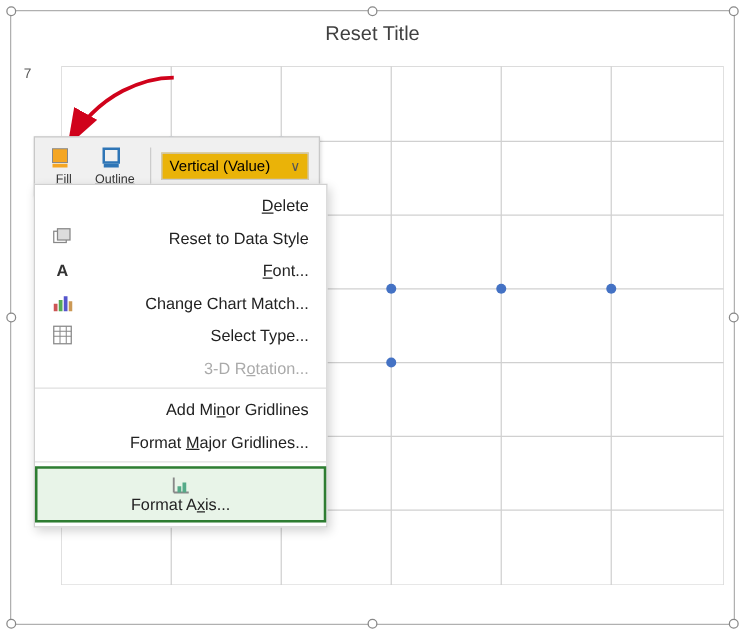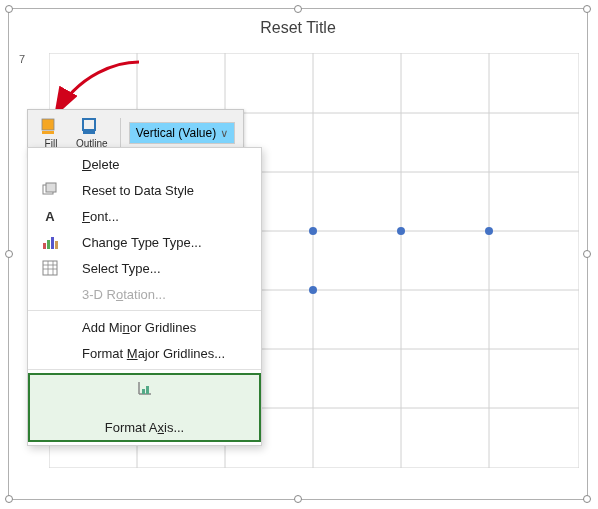--- a/index.html
+++ b/index.html
@@ -102,26 +102,26 @@
 
     .toolbar-label {
       font-size: 10px;
       color: #333;
       margin-top: 1px;
     }
 
     .toolbar-dropdown {
       display: flex;
       align-items: center;
-      background: #7dd3fc;
+      background: #eab308;
       border: 1px solid #ccc;
       padding: 3px 6px;
       font-size: 12px;
       cursor: pointer;
-      gap: 4px;
+      gap: 16px;
       justify-content: space-between;
     }
 
     .toolbar-divider {
       width: 1px;
       height: 30px;
       background: #ccc;
       margin: 0 2px;
     }
 
@@ -138,22 +138,23 @@
       padding: 3px 0;
     }
 
     .menu-item {
       display: flex;
       align-items: center;
       padding: 5px 14px 5px 14px;
       cursor: pointer;
       color: #222;
       font-size: 13px;
-      gap: 24px;
+      gap: 0;
       position: relative;
+      justify-content: space-between;
     }
 
     .menu-item.disabled {
       color: #aaa;
       cursor: default;
     }
 
     .menu-item.highlighted {
       background: #e5f0fb;
       border: 1.5px solid #3c78d8;
@@ -310,21 +311,21 @@
 
     <div class="menu-item">
       <span class="menu-icon">
         <svg width="16" height="16" viewBox="0 0 16 16">
           <rect x="1" y="9" width="3" height="6" fill="#c55"></rect>
           <rect x="5" y="6" width="3" height="9" fill="#5a5"></rect>
           <rect x="9" y="3" width="3" height="12" fill="#55c"></rect>
           <rect x="13" y="7" width="3" height="8" fill="#c95"></rect>
         </svg>
       </span>
-      <span>Change Type Type...</span>
+      <span>Change Chart Match...</span>
     </div>
 
     <div class="menu-item">
       <span class="menu-icon">
         <svg width="16" height="16" viewBox="0 0 16 16">
           <rect x="1" y="1" width="14" height="14" fill="none" stroke="#888" stroke-width="1"></rect>
           <line x1="1" y1="5" x2="15" y2="5" stroke="#888" stroke-width="0.8"></line>
           <line x1="1" y1="9" x2="15" y2="9" stroke="#888" stroke-width="0.8"></line>
           <line x1="6" y1="1" x2="6" y2="15" stroke="#888" stroke-width="0.8"></line>
           <line x1="11" y1="1" x2="11" y2="15" stroke="#888" stroke-width="0.8"></line>

